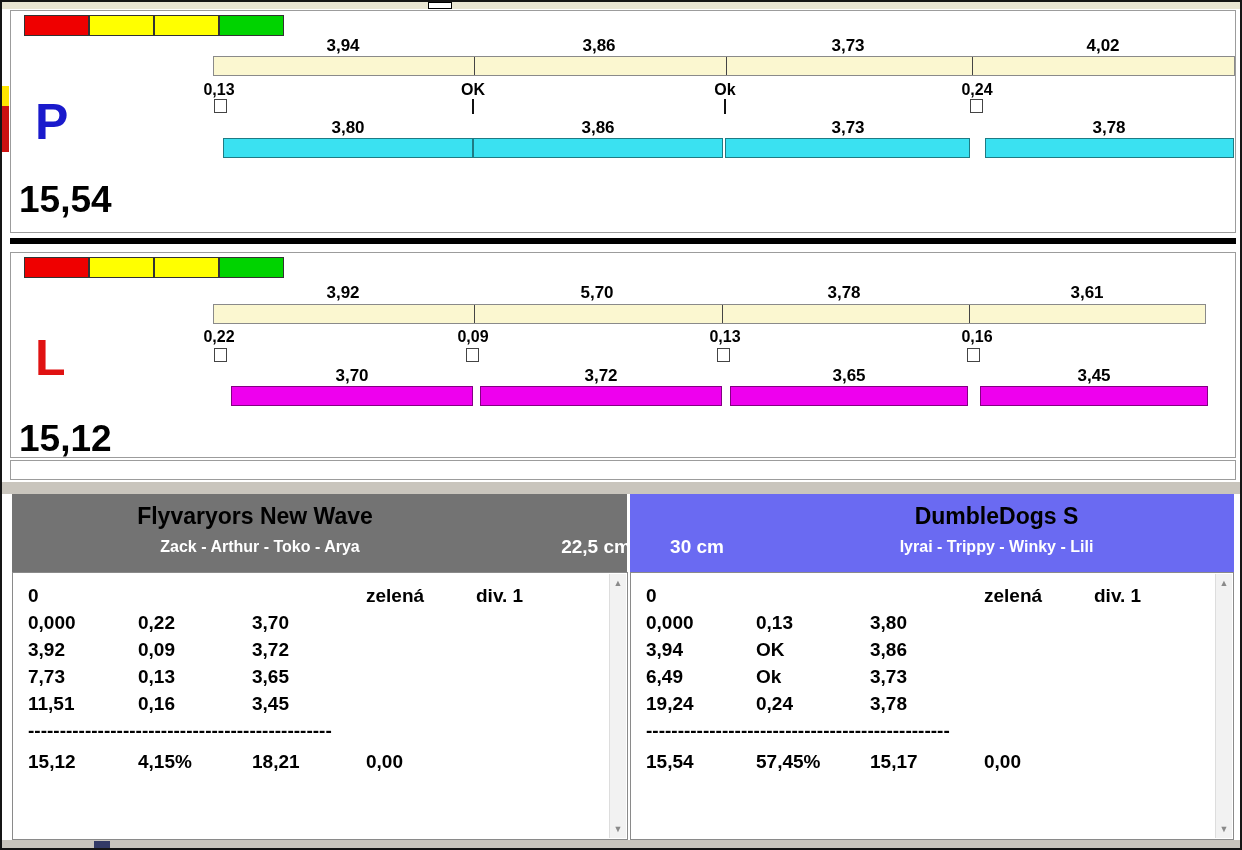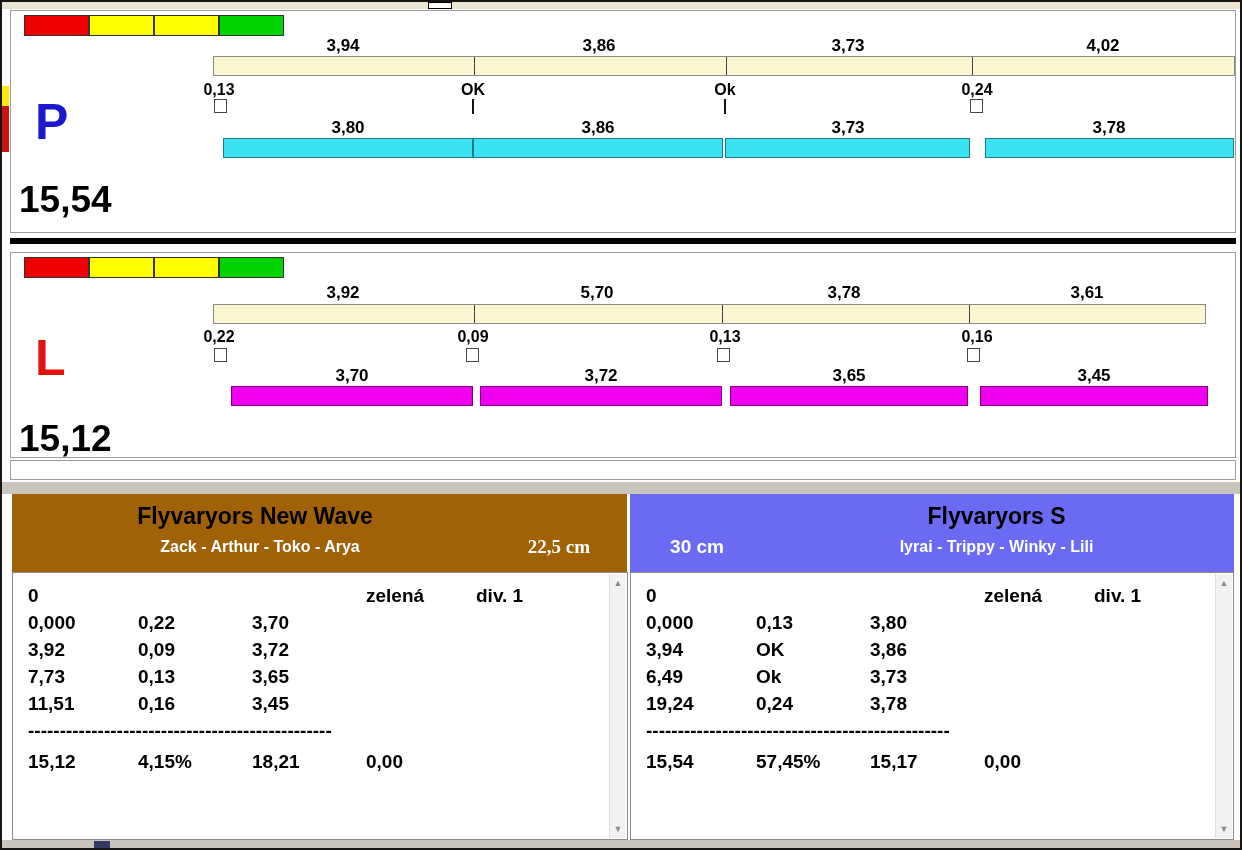--- a/index.html
+++ b/index.html
@@ -136,29 +136,29 @@
     <div class="run-seg" style="left: 220px; top: 133px; width: 242px; background: rgb(238, 0, 238);"></div>
     <div class="run-seg" style="left: 469px; top: 133px; width: 242px; background: rgb(238, 0, 238);"></div>
     <div class="run-seg" style="left: 719px; top: 133px; width: 238px; background: rgb(238, 0, 238);"></div>
     <div class="run-seg" style="left: 969px; top: 133px; width: 228px; background: rgb(238, 0, 238);"></div>
 
     <div class="lane-total" style="top:167px;">15,12</div>
   </section>
 
   <div class="empty-strip"></div>
 
-  <div class="team-header" style="left: 10px; width: 615px; background: #a16207;">
+  <div class="team-header" style="left: 10px; width: 615px; background: #737373;">
     <div class="team-name" style="left:0;top:9px;width:486px;">Flyvaryors New Wave</div>
     <div class="team-members" style="left:0;top:44px;width:496px;">Zack - Arthur - Toko - Arya</div>
-    <div class="height-label" style="left:497px;top:42px;width:100px;font-family:Liberation Serif, serif;">22,5 cm</div>
+    <div class="height-label" style="left:534px;top:42px;width:100px;">22,5 cm</div>
   </div>
 
   <div class="team-header" style="left: 628px; width: 604px; background: rgb(106, 106, 242);">
     <div class="height-label" style="left:12px;top:42px;width:110px;">30 cm</div>
-    <div class="team-name" style="left:129px;top:9px;width:475px;">Flyvaryors S</div>
+    <div class="team-name" style="left:129px;top:9px;width:475px;">DumbleDogs S</div>
     <div class="team-members" style="left:129px;top:44px;width:475px;">Iyrai - Trippy - Winky - Lili</div>
   </div>
 
 
   <div class="data-panel" style="left:10px;width:616px;">
     <div class="data-row">
       <span style="grid-column:1;">0</span>
       <span style="grid-column:4;">zelená</span>
       <span style="grid-column:5;">div. 1</span>
     </div>

